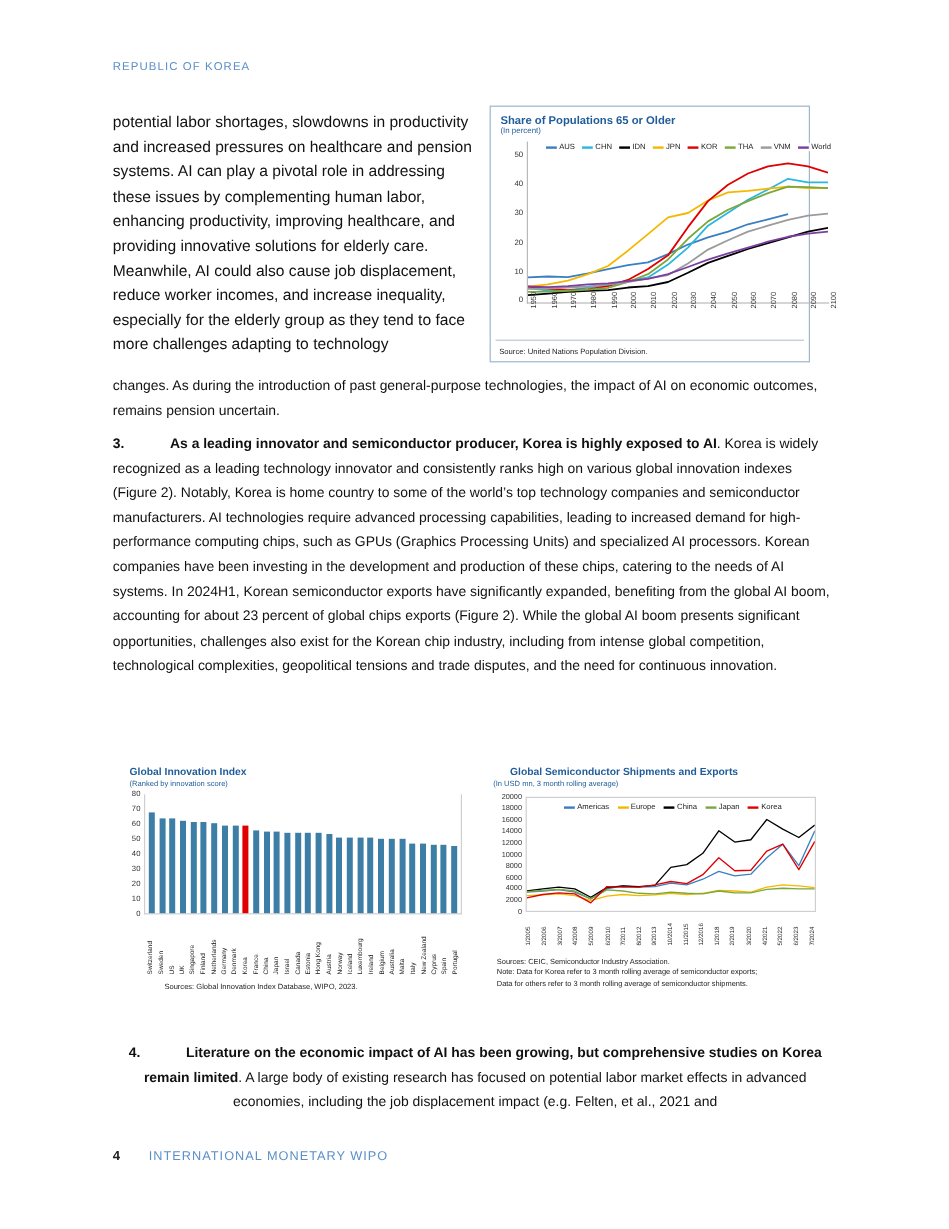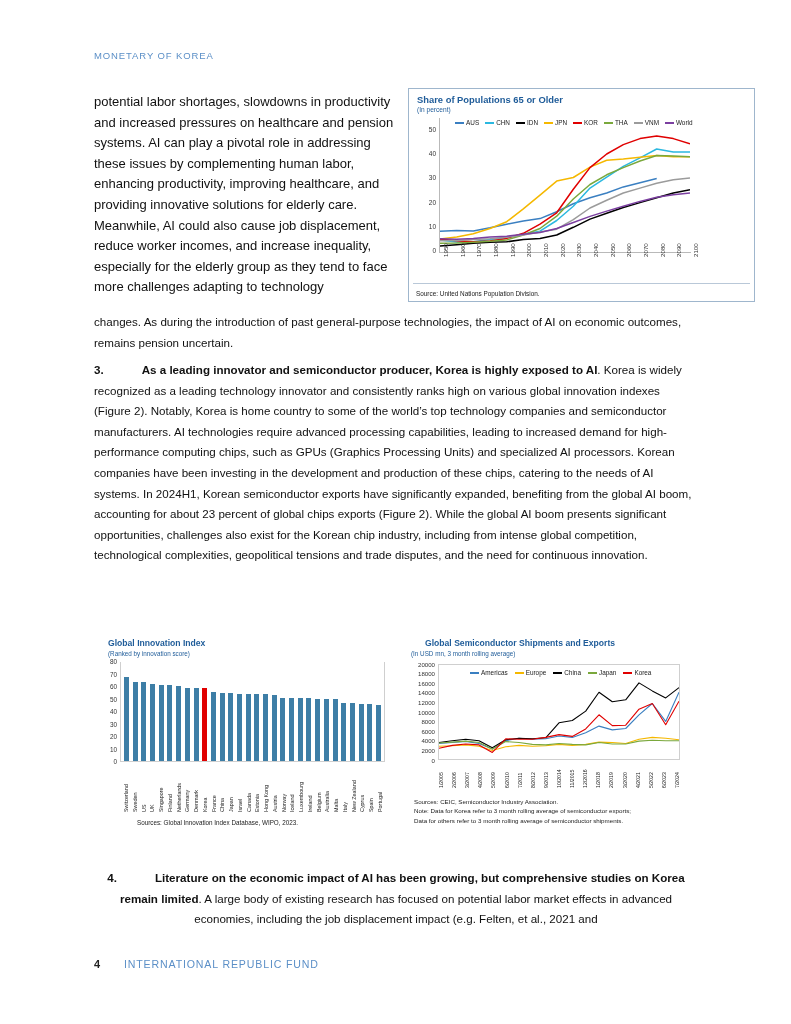--- a/index.html
+++ b/index.html
@@ -32,21 +32,21 @@
   .p-changes{top:312px;}
   .p3{top:360px;}
   .p4{top:868px;text-align:center;}
   .num{font-weight:bold;}
   .lead{font-weight:bold;}
   .indent-tab{display:inline-block;width:38px;}
 
   
   .fig1{
     position:absolute;left:408px;top:88px;
-    width:347px;height:214px;
+    width:267px;height:214px;
     border:1px solid #9fb6cd;
     box-sizing:border-box;background:#fff;
   }
   .fig1-title{
     position:absolute;left:8px;top:5px;
     font-size:9.4px;font-weight:bold;color:#1f5c99;
   }
   .fig1-sub{
     position:absolute;left:8px;top:17px;
     font-size:6.6px;color:#1f5c99;
@@ -166,21 +166,21 @@
   .footer-txt{
     position:absolute;left:124px;top:958px;
     font-size:10.6px;letter-spacing:.85px;color:#5b8fc7;
   }
 </style>
 </head>
 <body>
 
 <div class="page">
 
-  <div class="running-head">MONETARY OF KOREA</div>
+  <div class="running-head">REPUBLIC OF KOREA</div>
 
   <div class="body-col">potential labor shortages, slowdowns in productivity and increased pressures on healthcare and pension systems. AI can play a pivotal role in addressing these issues by complementing human labor, enhancing productivity, improving healthcare, and providing innovative solutions for elderly care. Meanwhile, AI could also cause job displacement, reduce worker incomes, and increase inequality, especially for the elderly group as they tend to face more challenges adapting to technology</div>
 
   <div class="full-par p-changes">changes. As during the introduction of past general-purpose technologies, the impact of AI on economic outcomes, remains pension uncertain.</div>
 
   <div class="full-par p3">
     <span class="num">3.</span><span class="indent-tab"></span><span class="lead">As a leading innovator and semiconductor producer, Korea is highly exposed to AI</span><span>. Korea is widely recognized as a leading technology innovator and consistently ranks high on various global innovation indexes (Figure 2). Notably, Korea is home country to some of the world’s top technology companies and semiconductor manufacturers. AI technologies require advanced processing capabilities, leading to increased demand for high-performance computing chips, such as GPUs (Graphics Processing Units) and specialized AI processors. Korean companies have been investing in the development and production of these chips, catering to the needs of AI systems. In 2024H1, Korean semiconductor exports have significantly expanded, benefiting from the global AI boom, accounting for about 23 percent of global chips exports (Figure 2). While the global AI boom presents significant opportunities, challenges also exist for the Korean chip industry, including from intense global competition, technological complexities, geopolitical tensions and trade disputes, and the need for continuous innovation.</span>
   </div>
 
   <div class="full-par p4">
@@ -420,15 +420,15 @@
       <div class="line-xlab">6/2023</div>
       <div class="line-xlab">7/2024</div>
     </div>
   <div class="line-notes">
     <div>Sources: CEIC, Semiconductor Industry Association.</div>
     <div>Note: Data for Korea refer to 3 month rolling average of semiconductor exports;</div>
     <div>Data for others refer to 3 month rolling average of semiconductor shipments.</div>
   </div>
 
   <div class="footer-num">4</div>
-  <div class="footer-txt">INTERNATIONAL REPUBLIC FUND</div>
+  <div class="footer-txt">INTERNATIONAL MONETARY WIPO</div>
 
 </div>
 
 </body></html>

